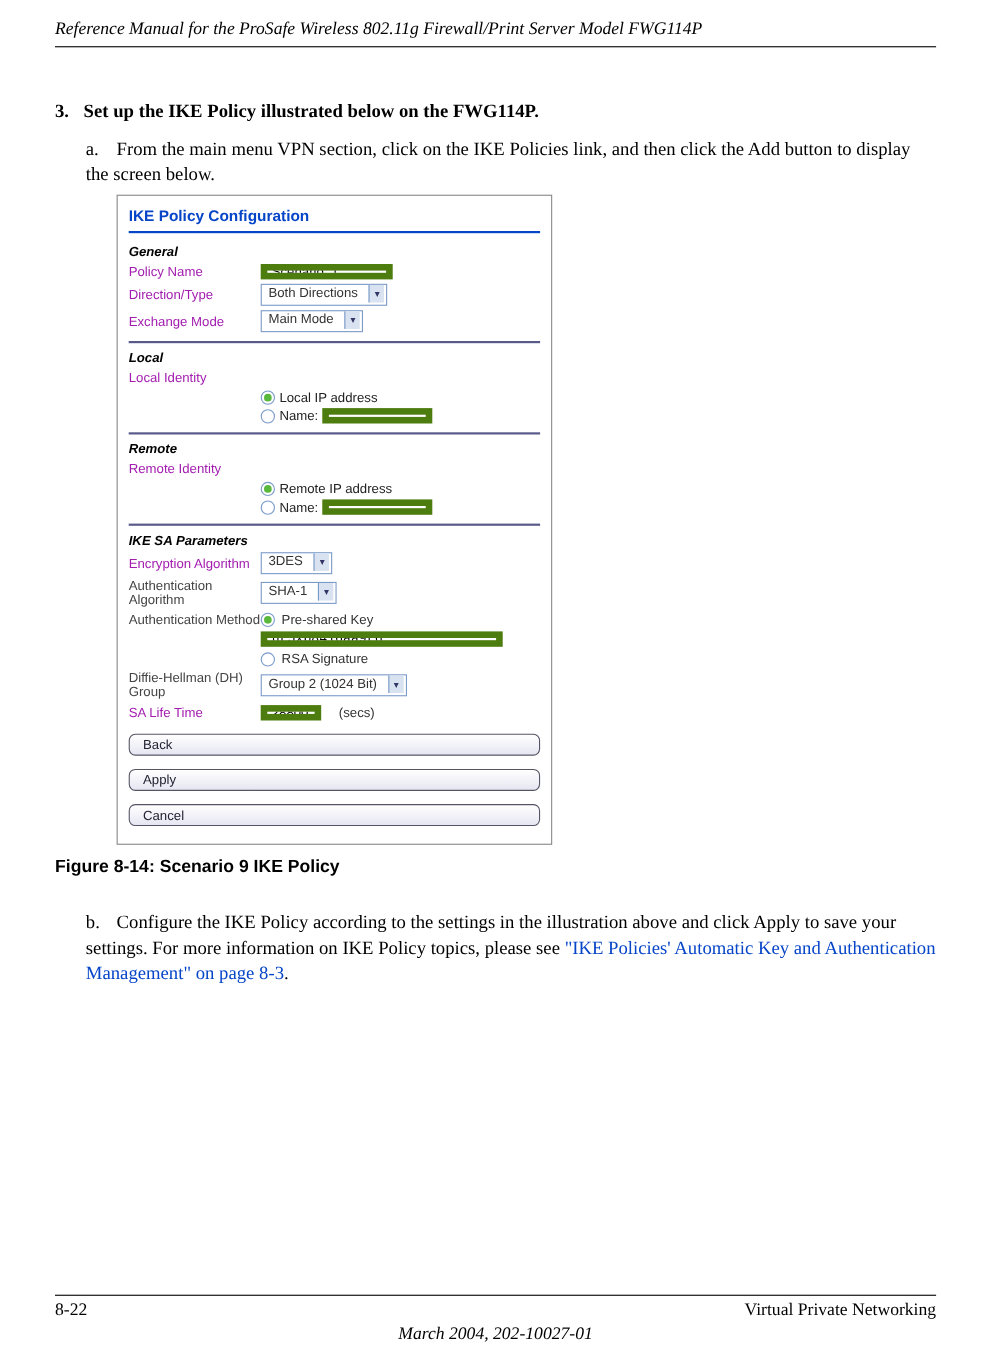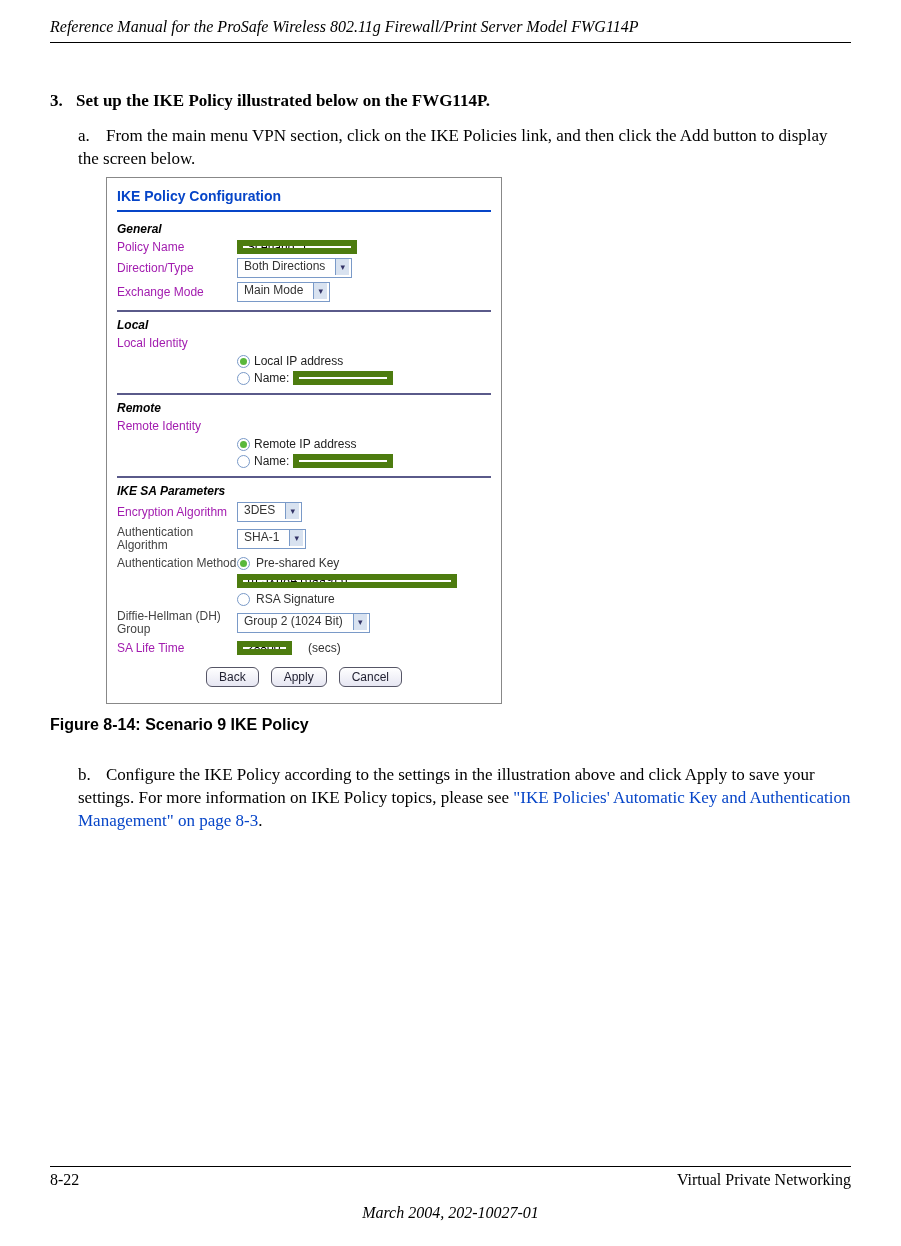--- a/index.html
+++ b/index.html
@@ -81,21 +81,21 @@
       border-left: 1px solid #7a9ac8;
       display:flex; align-items:center; justify-content:center;
       font-size: 9px; color:#336;
     }
     .radio-row { display:flex; align-items:flex-end; margin: 3px 0 3px 120px; gap:4px; font-size:12px; color:#222; }
     .radio {
       width: 13px; height: 13px; border-radius:50%; border:1px solid #7a9ac8; display:inline-flex; align-items:center; justify-content:center;
       background:#fff;
     }
     .radio.sel-on::after { content:""; width:7px; height:7px; border-radius:50%; background:#5ab83c; display:block; }
-    .btn-row { display:flex; justify-content:center; gap:12px; margin: 12px 0 6px 0; }
+    .btn-row { display:flex; justify-content:center; gap:12px; margin: 12px 0 6px 0; flex-direction: column; }
     .btn {
       border:1px solid #556; border-radius:6px; padding:2px 12px;
       background: linear-gradient(#fff,#e6e6f2);
       font-size:12px; color:#223;
     }
     .figure-caption {
       font-family: Arial, Helvetica, sans-serif;
       font-weight: bold;
       font-size: 16px;
       margin: 12px 0 30px 0;
@@ -105,21 +105,21 @@
       margin-left: 28px;
       line-height: 1.35;
     }
     .substep-b .letter { display:inline-block; width: 28px; }
     .link { color: #0645c8; }
     .footer {
       position:absolute; bottom: 24px; left:50px; right:50px;
     }
     .footer-line { border-top:1px solid #000; margin-bottom:4px; }
     .footer-row { display:flex; justify-content:space-between; font-size:16px; }
-    .footer-center { text-align:center; font-style:italic; font-size:16px; margin-top:15px; }
+    .footer-center { text-align:center; font-style:italic; font-size:16px; margin-top:4px; }
   </style>
 </head>
 <body>
 
 <div class="header-title">Reference Manual for the ProSafe Wireless 802.11g  Firewall/Print Server Model FWG114P</div>
 <div class="header-line"></div>
 
 <div class="step-heading">
   <span class="num">3.</span><span>Set up the IKE Policy illustrated below on the FWG114P.</span>
 </div>

